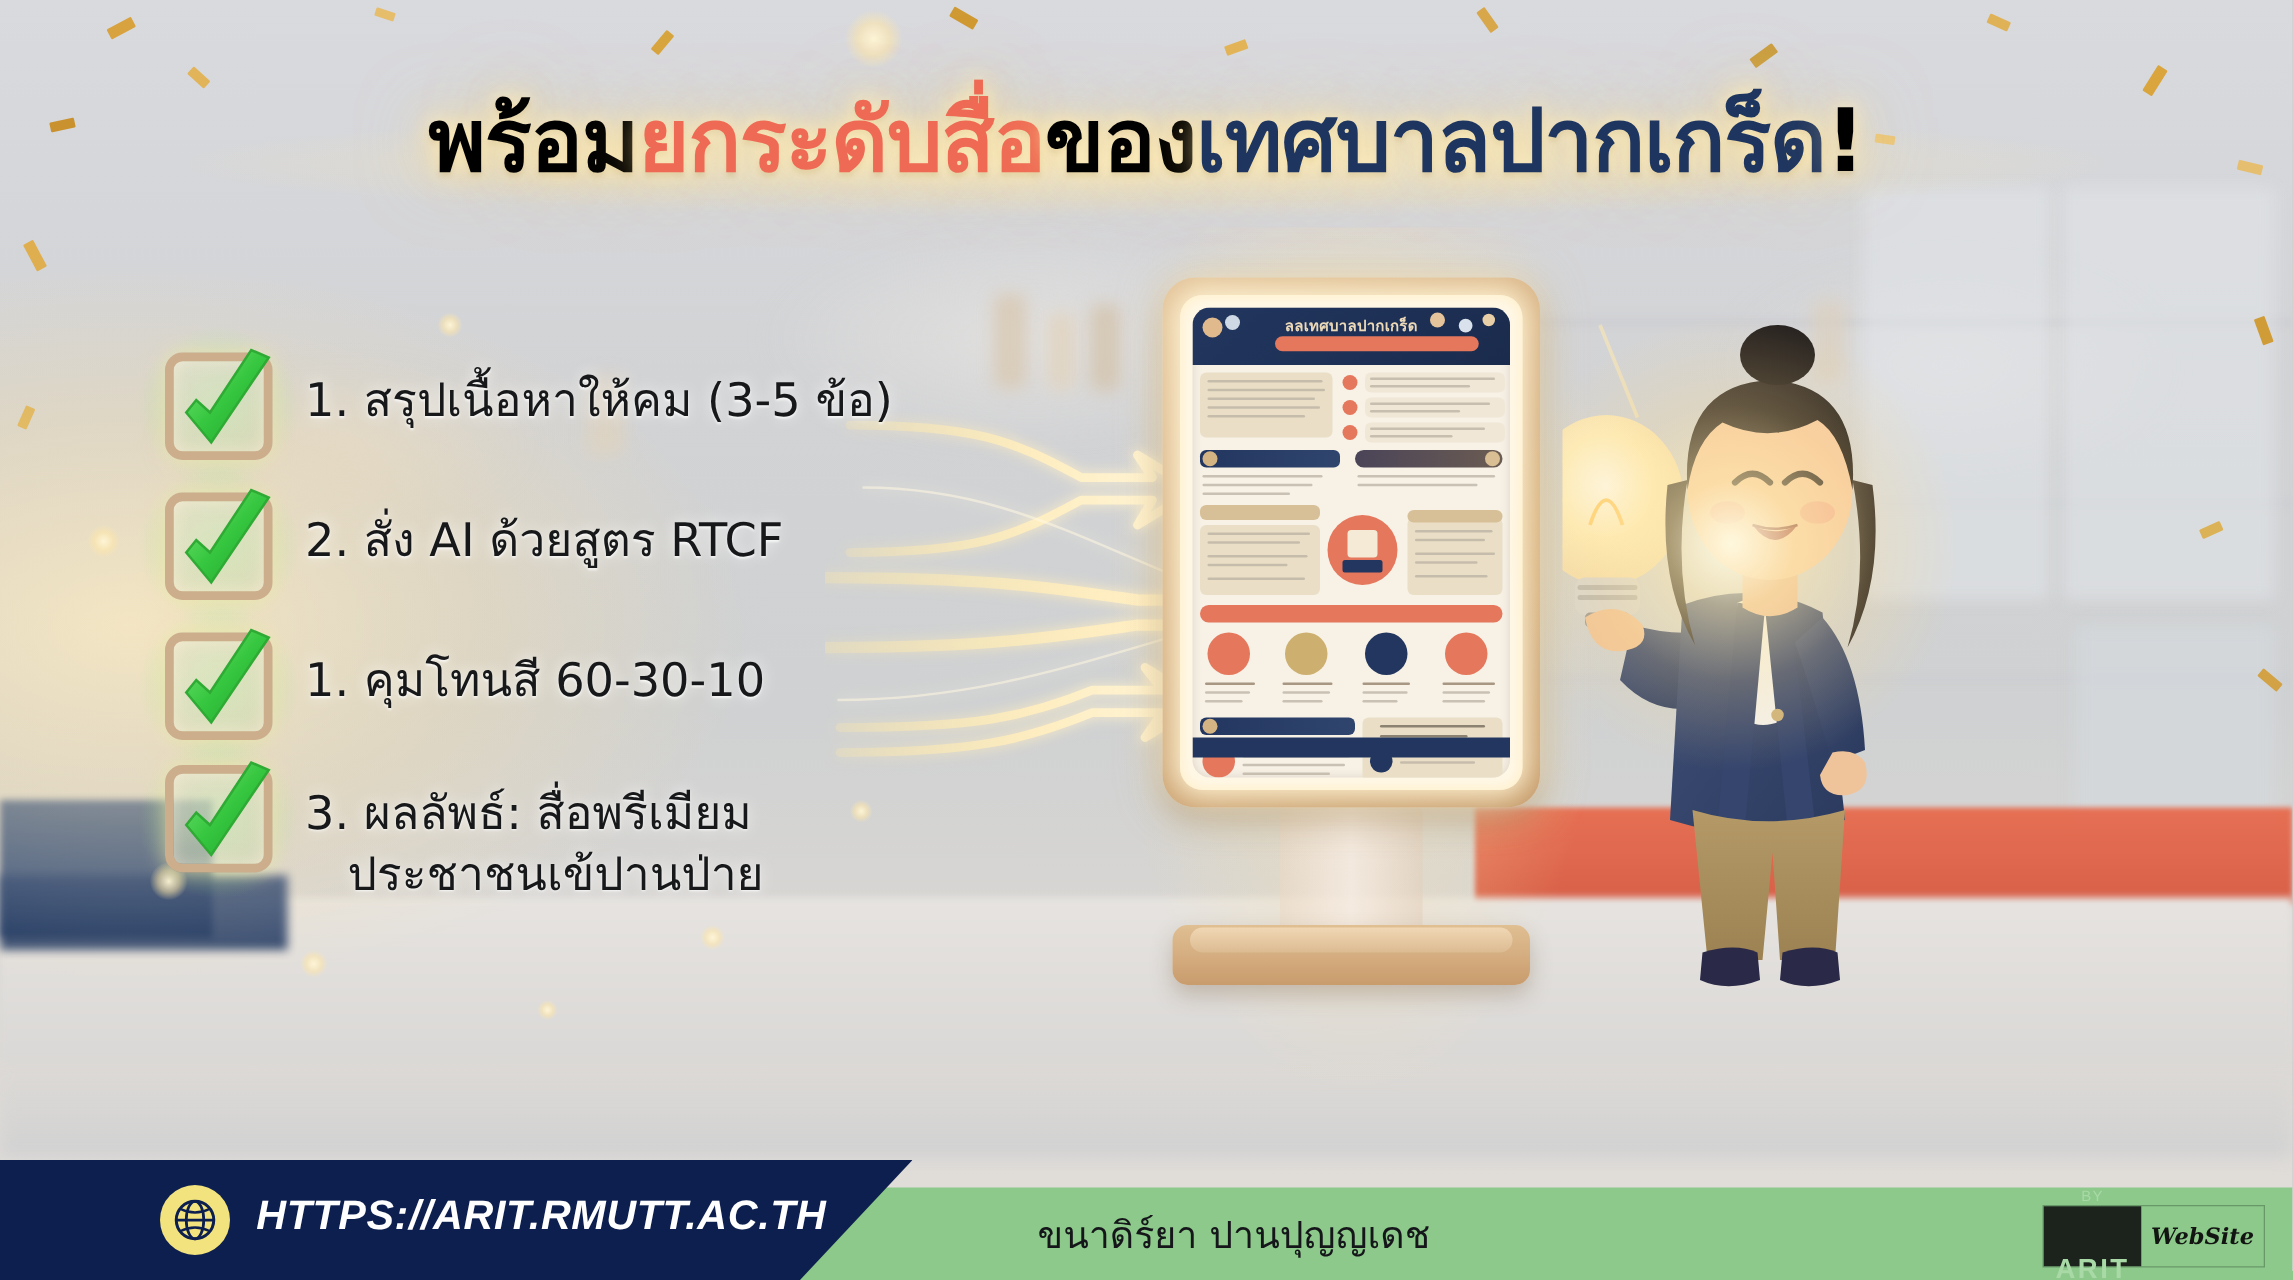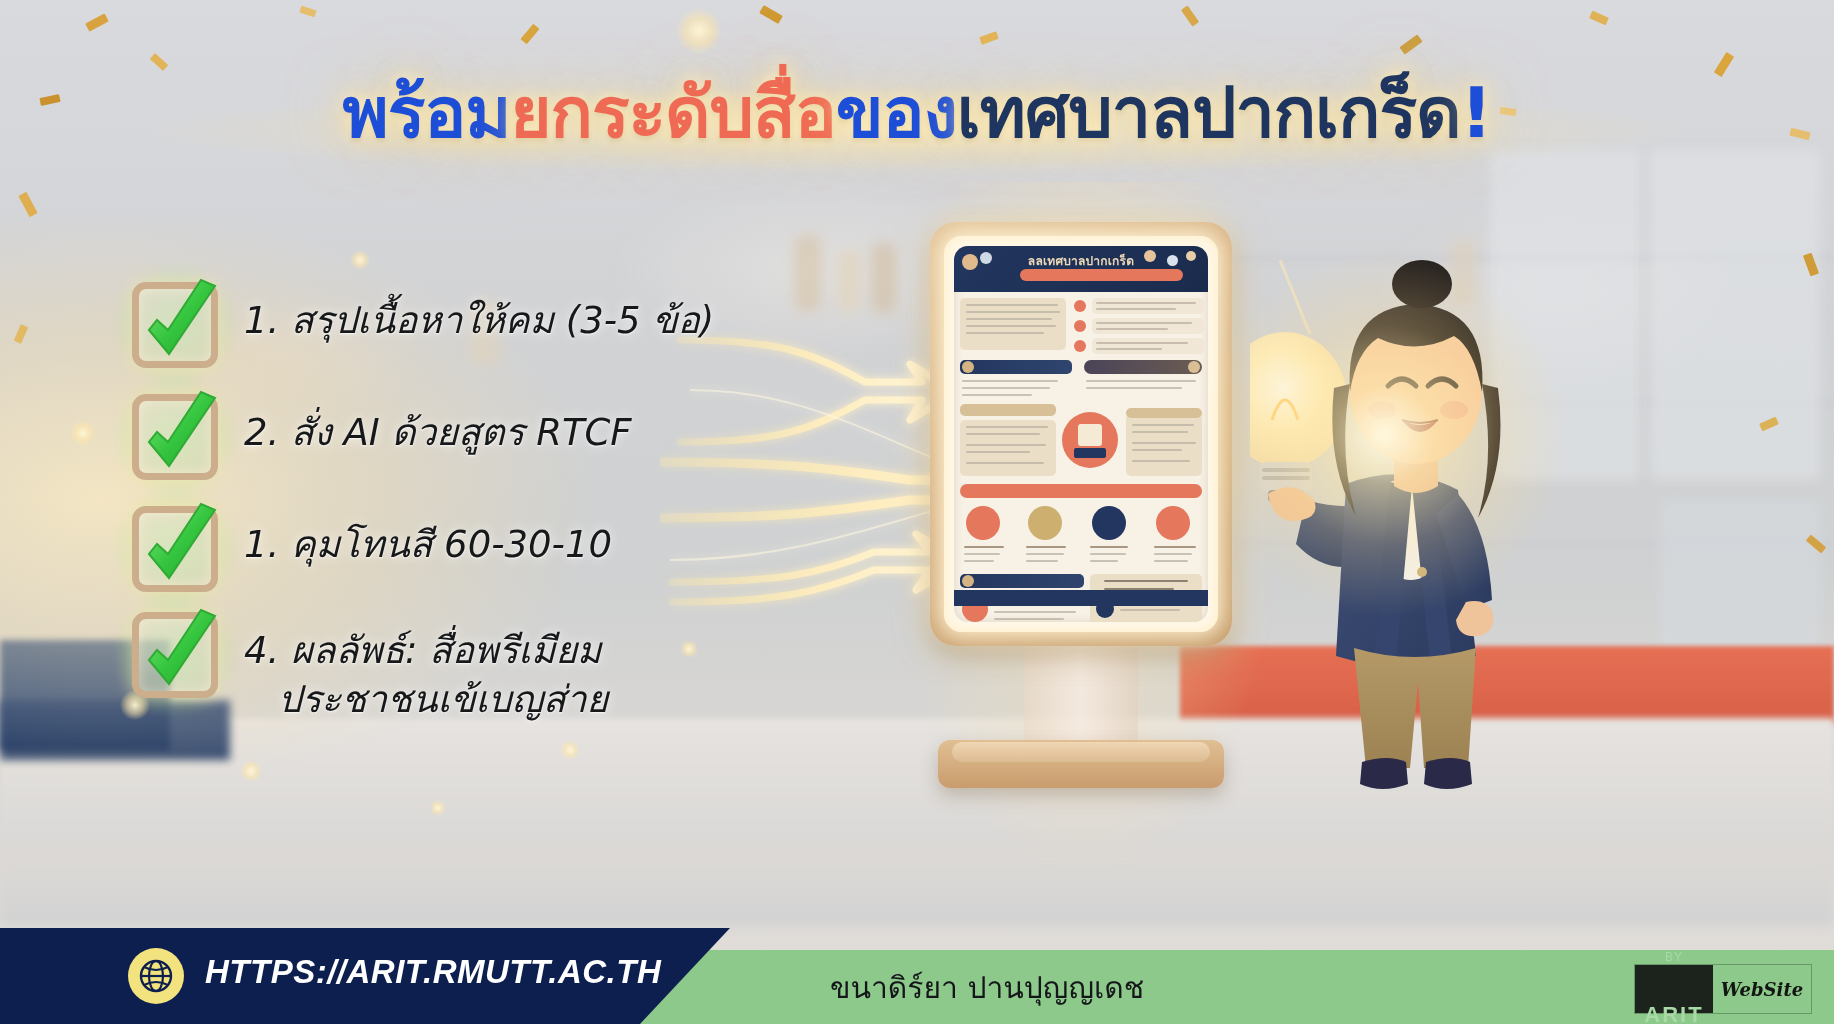--- a/index.html
+++ b/index.html
@@ -83,32 +83,32 @@
     display:inline-block;
     font-family:"DejaVu Sans","Liberation Sans",sans-serif;
     font-size:70px; font-weight:bold; letter-spacing:-1px;
     line-height:1.12; white-space:nowrap;
     text-shadow:
       0 0 14px rgba(255,238,190,.95),
       0 0 30px rgba(255,226,150,.85),
       0 0 58px rgba(255,216,130,.55),
       0 3px 4px rgba(120,90,40,.25);
   }
-  .t-gold{ color:#1d4ed8; }
+  .t-gold{ color:#000000; }
   .t-red { color:#ef6a54; }
   .t-navy{ color:#1e3560; }
   .title-glowbar{
     position:absolute; left:150px; right:150px; top:88px; height:86px;
     background:radial-gradient(ellipse at 50% 50%, rgba(255,243,205,.6) 0%, rgba(255,233,170,.22) 45%, rgba(255,228,160,0) 72%);
     pointer-events:none; z-index:13;
   }
 
   
   .checklist{
-    position:absolute; left:132px; top:280px; width:740px; z-index:15;font-style:italic;
+    position:absolute; left:132px; top:280px; width:740px; z-index:15;
   }
   .cl-item{
     display:flex; align-items:flex-start; margin-bottom:24px;
   }
   .cl-item.tall{ margin-bottom:18px; }
   .checkbox{
     position:relative; flex:0 0 auto;
     width:86px; height:86px; margin-right:26px; margin-top:2px;
   }
   .cb-frame{
@@ -401,22 +401,22 @@
 
     <div class="cl-item tall">
       <div class="checkbox">
         <div class="cb-glow"></div>
         <div class="cb-frame"></div>
         <svg class="cb-check" viewBox="0 0 112 112">
           <path d="M26 62 L46 86 L92 18 L78 12 L45 62 L34 52 Z" fill="url(#gchk)" stroke="#2faa34" stroke-width="2"></path>
         </svg>
       </div>
       <div class="cl-text">
-        <span>4. ผลลัพธ์: สื่อพรีเมียม</span>
-        <span class="l2">ประชาชนเข้เบญส่าย</span>
+        <span>3. ผลลัพธ์: สื่อพรีเมียม</span>
+        <span class="l2">ประชาชนเข้ปานป่าย</span>
       </div>
     </div>
   </div>
 
   <div class="kiosk">
     <div class="kiosk-halo"></div>
     <div class="kiosk-pole"></div>
     <div class="kiosk-base"></div>
     <div class="kiosk-base2"></div>
 

